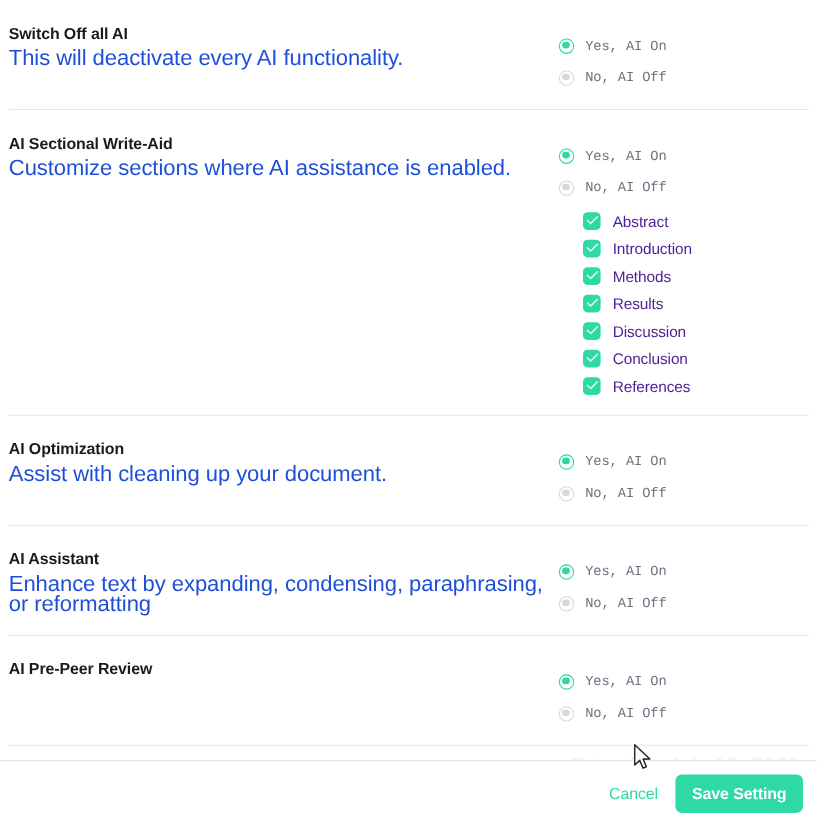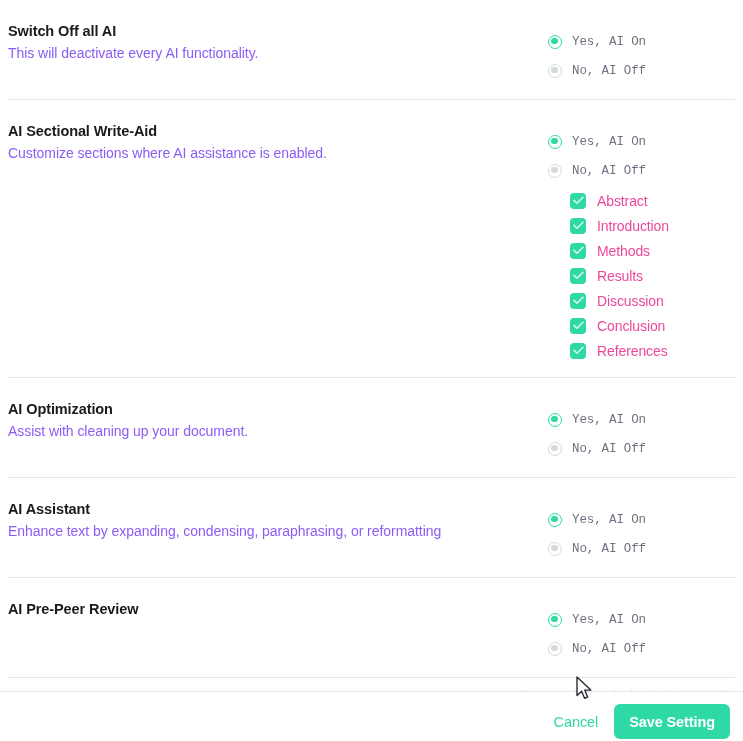--- a/index.html
+++ b/index.html
@@ -32,21 +32,20 @@
     width: 743px;
   }
 
   .setting-row {
     position: relative;
     display: flex;
     align-items: flex-start;
     padding: 0 8px;
     box-sizing: border-box;
     width: 743px;
-    gap: 40px;
   }
 
   .divider {
     height: 1px;
     background: #e4e7e9;
     margin: 0 8px;
     width: 727px;
     box-sizing: border-box;
   }
 
@@ -60,22 +59,22 @@
   .setting-title {
     font-size: 14.5px;
     font-weight: bold;
     color: #1b1b1f;
     line-height: 19px;
     letter-spacing: -0.1px;
     margin: 0 0 3px 0;
   }
 
   .setting-desc {
-    font-size: 14px;
-    color: #8b5cf6;
+    font-size: 20px;
+    color: #1d4ed8;
     line-height: 18px;
     letter-spacing: -0.05px;
     margin: 0;
   }
 
   .setting-right {
     flex: 1 1 auto;
     padding-top: 27px;
     padding-bottom: 14px;
     box-sizing: border-box;
@@ -146,21 +145,21 @@
     position: relative;
   }
   .checkbox-mark svg {
     position: absolute;
     left: 2.5px;
     top: 3.5px;
   }
 
   .checkbox-label {
     font-size: 14px;
-    color: #ec4899;
+    color: #4c1d95;
     letter-spacing: -0.1px;
     line-height: 16px;
     text-align: center;
   }
 
   
   #footer {
     position: absolute;
     left: 0;
     top: 691px;

